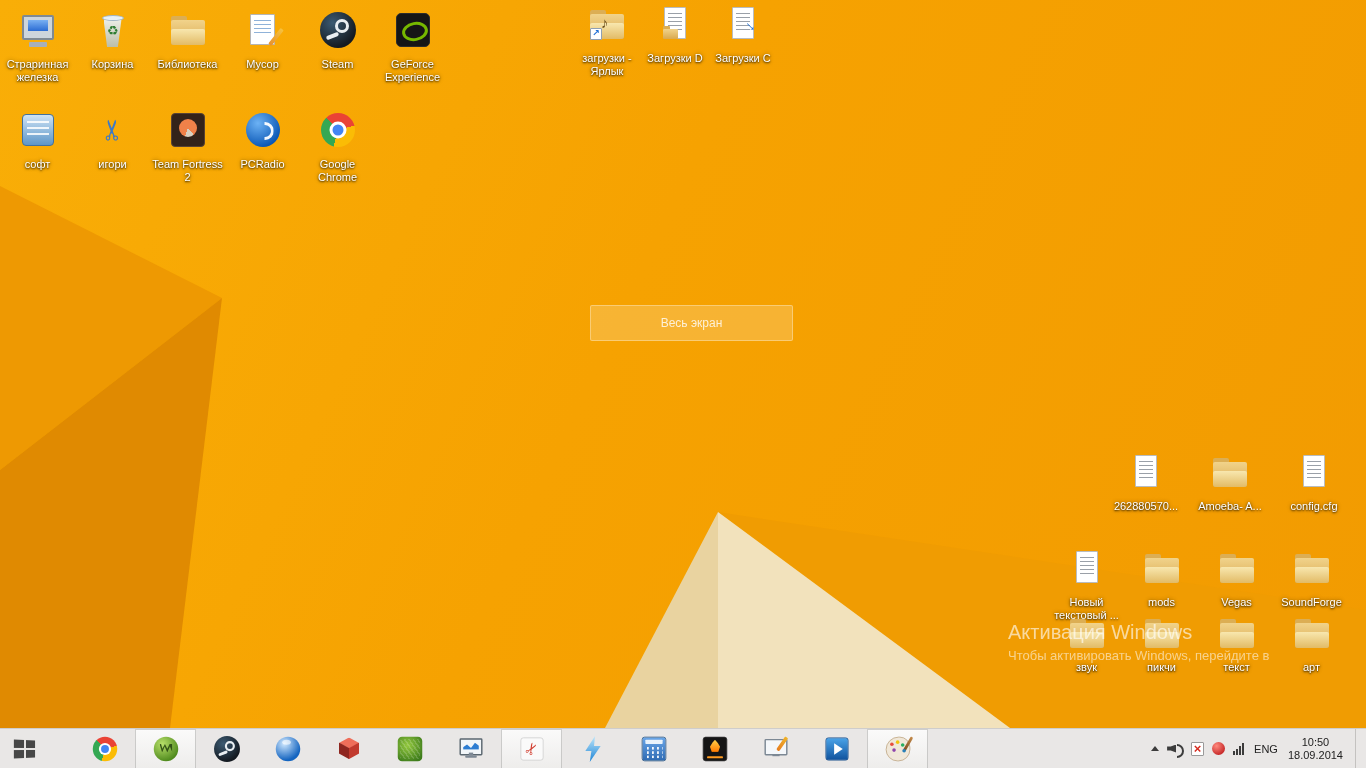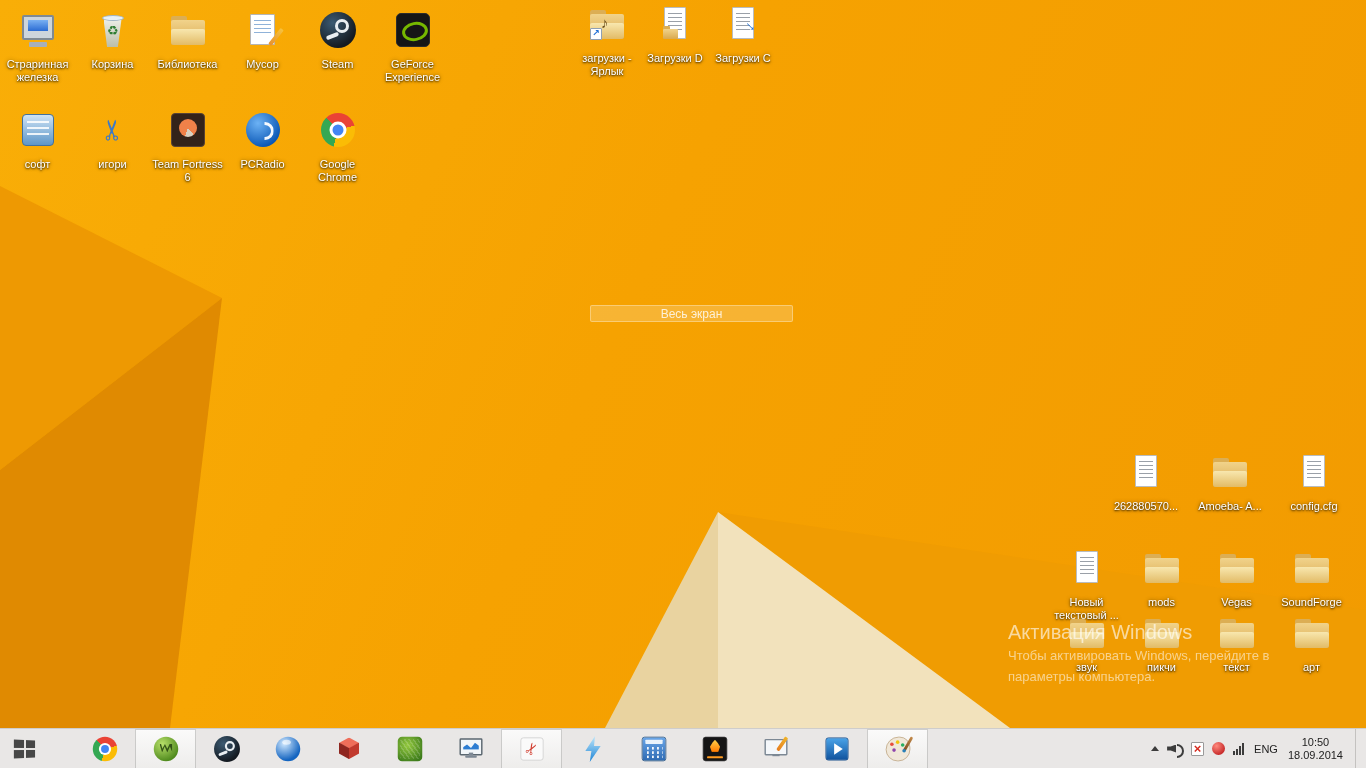--- a/index.html
+++ b/index.html
@@ -120,21 +120,21 @@
   .i-bluevideo::after{content:"";position:absolute;left:16px;top:12px;width:0;height:0;border-left:12px solid #fff;border-top:8px solid transparent;border-bottom:8px solid transparent;}
   .i-palette::before{content:"";position:absolute;inset:3px;background:#f0e7d8;border:1px solid #b89d78;border-radius:55% 45% 50% 50%;}
   .i-palette::after{content:"";position:absolute;left:9px;top:11px;width:5px;height:5px;border-radius:50%;background:#e74c3c;box-shadow:8px -3px 0 #f1c40f,15px 1px 0 #27ae60,17px 9px 0 #2980b9,3px 8px 0 #8e44ad;}
   .i-palette b{right:4px;top:2px;width:4px;height:22px;background:linear-gradient(#c48a4a,#7a4a1e);transform:rotate(30deg);border-radius:2px;}
 
   
   .shortcut{position:absolute;left:3px;bottom:4px;width:12px;height:12px;background:#fff;border:1px solid #8fa0b5;z-index:3;border-radius:1px;}
   .shortcut::before{content:"↗";position:absolute;left:1px;top:-1px;font-size:9px;font-weight:bold;color:#1f6fd6;}
 
   
-  .osd{position:absolute;left:590px;top:305px;width:203px;height:17px;z-index:3;
+  .osd{position:absolute;left:590px;top:305px;width:203px;height:36px;z-index:3;
     background:rgba(255,255,255,.20);border:1px solid rgba(255,255,255,.32);border-radius:2px;
     display:flex;align-items:center;justify-content:center;font-size:12px;color:rgba(255,255,255,.8);}
 
   
   .activation{position:absolute;left:1008px;top:619px;z-index:4;pointer-events:none;}
   .activation .t{font-size:20px;line-height:26px;color:rgba(255,255,255,.62);}
   .activation .l{font-size:13px;line-height:21px;color:rgba(255,255,255,.55);}
 
   
   .taskbar{position:absolute;left:0;bottom:0;width:1366px;height:40px;background:#e9e7e6;border-top:1px solid #cfcdcb;display:flex;align-items:stretch;z-index:10;gap:24px;}
@@ -230,21 +230,21 @@
             <i></i>
             <b></b>
           </div>
           <div class="dicon-label">игори</div>
         </div>
         <div class="dicon">
           <div class="icon i-tf2">
             <i></i>
             <b></b>
           </div>
-          <div class="dicon-label">Team Fortress 6</div>
+          <div class="dicon-label">Team Fortress 2</div>
         </div>
         <div class="dicon">
           <div class="icon i-pcradio">
             <i></i>
             <b></b>
           </div>
           <div class="dicon-label">PCRadio</div>
         </div>
         <div class="dicon">
           <div class="icon i-chrome">
@@ -362,21 +362,20 @@
         </div>
       </div>
 
     <div class="osd">
       <span>Весь экран</span>
     </div>
 
     <div class="activation">
       <div class="t">Активация Windows</div>
       <div class="l">Чтобы активировать Windows, перейдите в</div>
-      <div class="l">параметры компьютера.</div>
     </div>
   </div>
 
   <div class="taskbar">
     <button class="tstart">
       <span class="winlogo">
         <i></i>
           <i></i>
           <i></i>
           <i></i>

